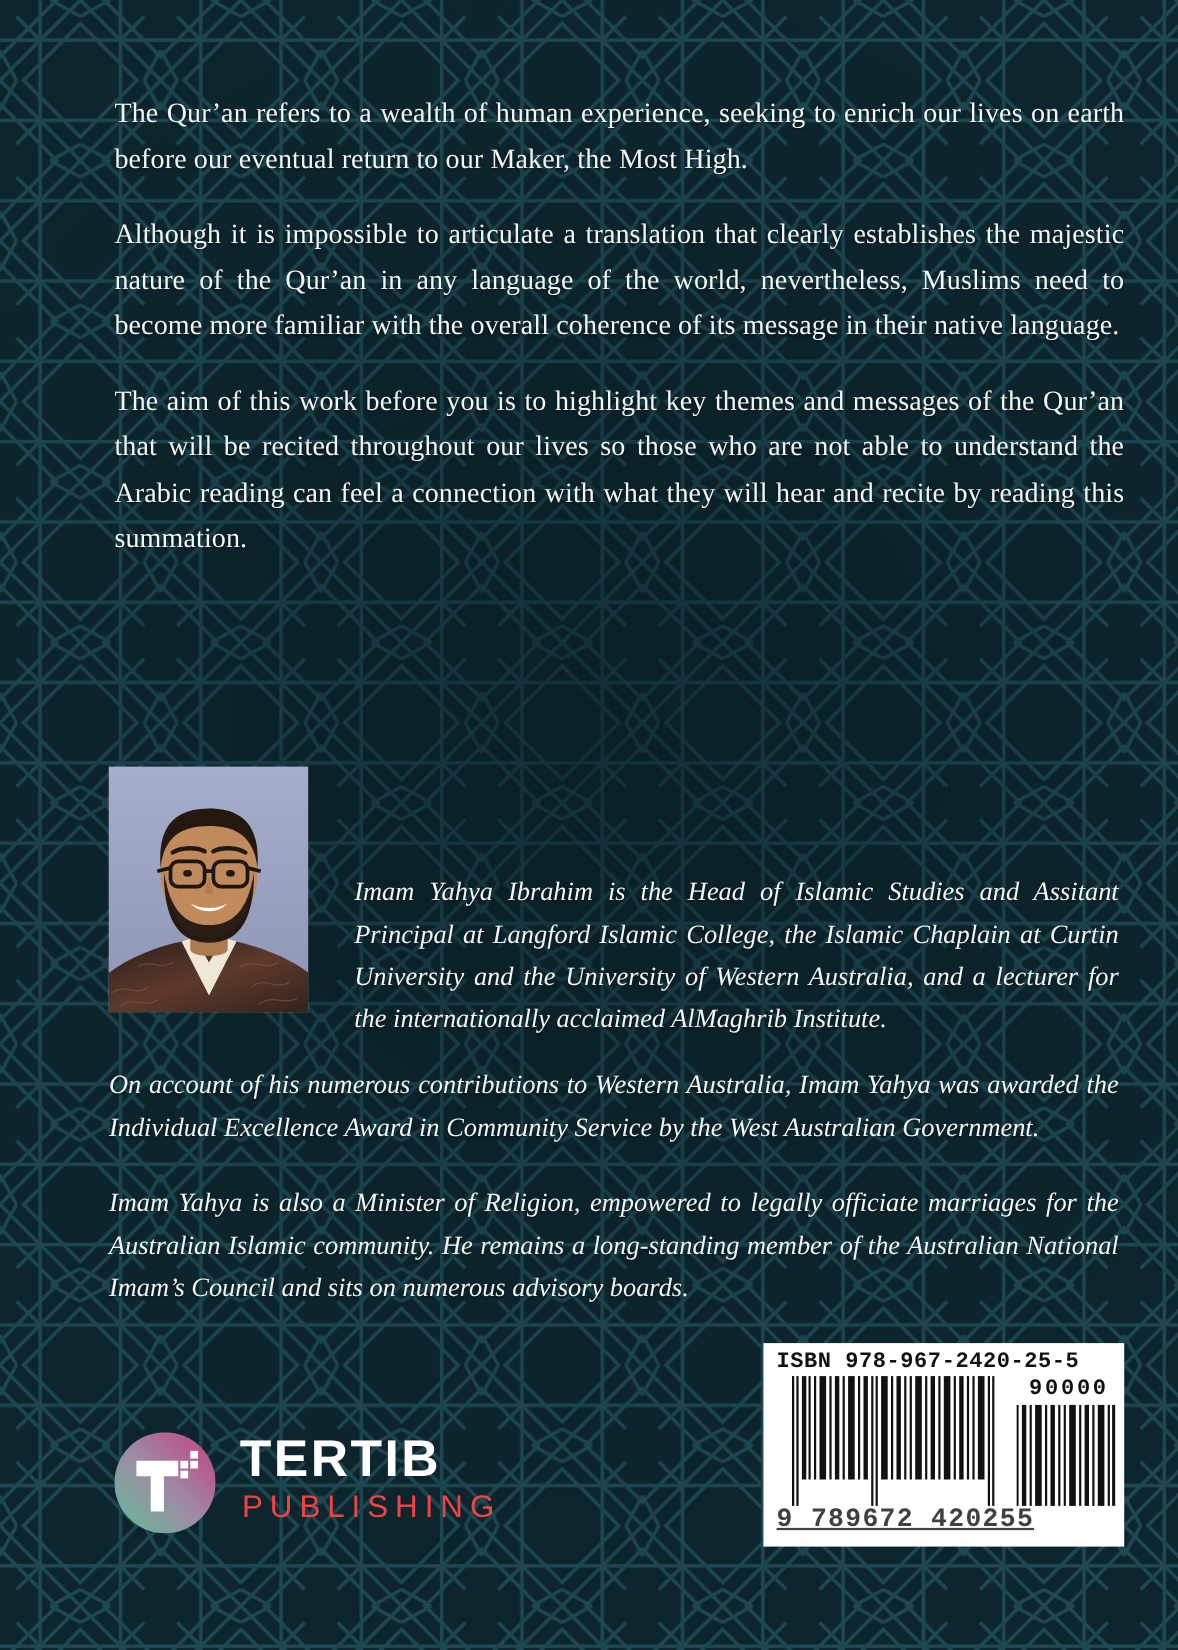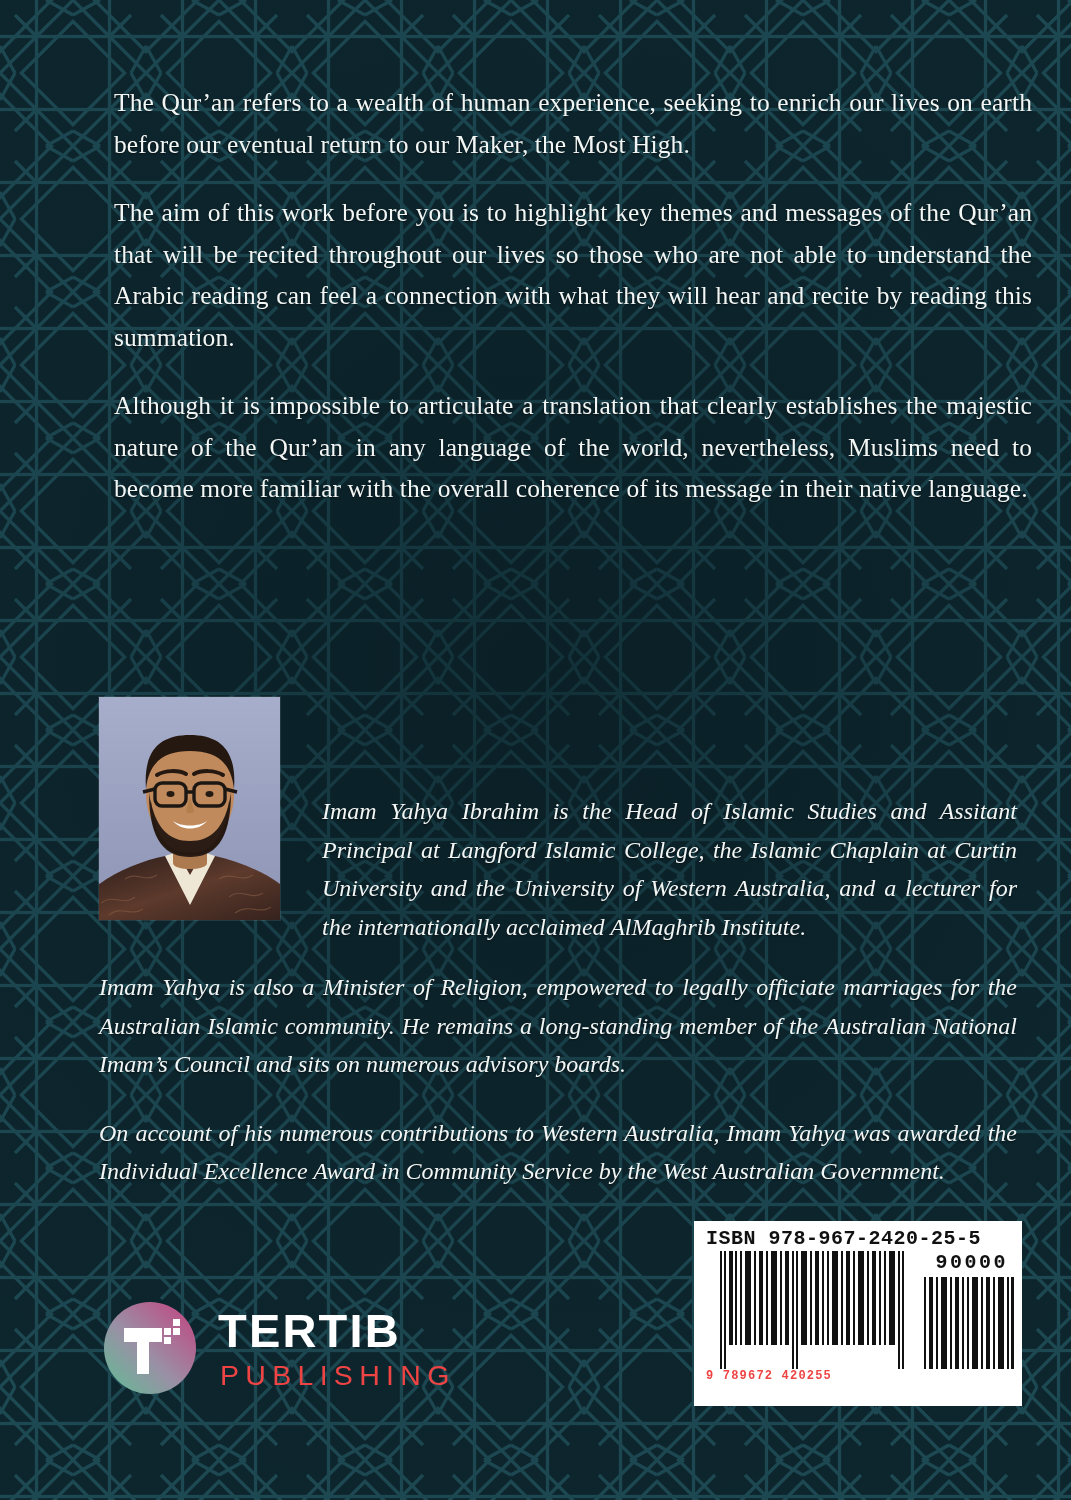--- a/index.html
+++ b/index.html
@@ -32,21 +32,21 @@
   .content {
     position: relative;
     z-index: 2;
     width: 100%;
     height: 100%;
   }
 
   
   .blurb {
     position: absolute;
-    left: 114px;
+    left: 104px;
     top: 82px;
     width: 918px;
   }
   .blurb p {
     margin: 0 0 27px 0;
     color: #f2f6f5;
     font-family: "Liberation Serif", serif;
     font-size: 25.5px;
     line-height: 41.5px;
     text-align: justify;
@@ -91,21 +91,21 @@
     text-shadow: 0 1px 2px rgba(0,0,0,0.55);
   }
   .bio p:last-child { margin-bottom: 0; }
 
   
   .publisher {
     position: absolute;
     left: 104px;
     top: 1302px;
     display: flex;
-    align-items: center;
+    align-items: flex-start;
     gap: 22px;
   }
   .logo-mark { width: 92px; height: 92px; display: block; }
   .logo-words {
     display: flex;
     flex-direction: column;
     justify-content: center;
     line-height: 1;
   }
   .logo-name {
@@ -170,27 +170,28 @@
   }
   .bc-addon {
     position: absolute;
     left: 218px;
     top: 2px;
     width: 90px;
     height: 92px;
   }
   .bc-digits {
     font-family: "Liberation Mono", monospace;
-    font-size: 12px;
+    font-size: 24px;
     font-weight: bold;
-    color: #ef4444;
+    color: #404040;
     letter-spacing: 1.2px;
     line-height: 1;
     margin-top: -1px;
     white-space: nowrap;
+    text-decoration: underline;
   }
 </style>
 </head>
 <body>
 
 <div class="cover">
 
   <svg class="pattern-layer" width="1071" height="1500" viewBox="0 0 1071 1500" preserveAspectRatio="xMidYMid slice">
     <defs>
       <pattern id="starTile" width="146" height="146" patternUnits="userSpaceOnUse">
@@ -219,22 +220,22 @@
     </defs>
     <rect width="1071" height="1500" fill="url(#starTile)"></rect>
   </svg>
 
   <div class="vignette"></div>
 
   <div class="content">
 
     <div class="blurb">
       <p>The Qur’an refers to a wealth of human experience, seeking to enrich our lives on earth before our eventual return to our Maker, the Most High.</p>
+      <p>Although it is impossible to articulate a translation that clearly establishes the majestic nature of the Qur’an in any language of the world, nevertheless, Muslims need to become more familiar with the overall coherence of its message in their native language.</p>
       <p>The aim of this work before you is to highlight key themes and messages of the Qur’an that will be recited throughout our lives so those who are not able to understand the Arabic reading can feel a connection with what they will hear and recite by reading this summation.</p>
-      <p>Although it is impossible to articulate a translation that clearly establishes the majestic nature of the Qur’an in any language of the world, nevertheless, Muslims need to become more familiar with the overall coherence of its message in their native language.</p>
     </div>
 
     <div class="author-photo">
       <svg viewBox="0 0 181 223" preserveAspectRatio="xMidYMid slice">
         <defs>
           <linearGradient id="photoBg" x1="0" y1="0" x2="0" y2="1">
             <stop offset="0%" stop-color="#a7aecb"></stop>
             <stop offset="100%" stop-color="#8d94b5"></stop>
           </linearGradient>
           <linearGradient id="jacketG" x1="0" y1="0" x2="1" y2="1">
@@ -284,22 +285,22 @@
                      M26 182 C38 174 46 186 58 178 M120 182 C132 174 142 186 154 178"></path>
           </g>
         </g>
       </svg>
     </div>
 
     <div class="author-bio-first bio">
       <p>Imam Yahya Ibrahim is the Head of Islamic Studies and Assitant Principal at Langford Islamic College, the Islamic Chaplain at Curtin University and the University of Western Australia, and a lecturer for the internationally acclaimed AlMaghrib Institute.</p>
     </div>
     <div class="author-bio-rest bio">
+      <p>On account of his numerous contributions to Western Australia, Imam Yahya was awarded the Individual Excellence Award in Community Service by the West Australian Government.</p>
       <p>Imam Yahya is also a Minister of Religion, empowered to legally officiate marriages for the Australian Islamic community. He remains a long-standing member of the Australian National Imam’s Council and sits on numerous advisory boards.</p>
-      <p>On account of his numerous contributions to Western Australia, Imam Yahya was awarded the Individual Excellence Award in Community Service by the West Australian Government.</p>
     </div>
 
     <div class="publisher">
       <svg class="logo-mark" viewBox="0 0 92 92">
         <defs>
           <linearGradient id="logoGrad" x1="0" y1="1" x2="1" y2="0">
             <stop offset="0%" stop-color="#5fbd93"></stop>
             <stop offset="45%" stop-color="#9a8fa5"></stop>
             <stop offset="100%" stop-color="#c4407f"></stop>
           </linearGradient>

